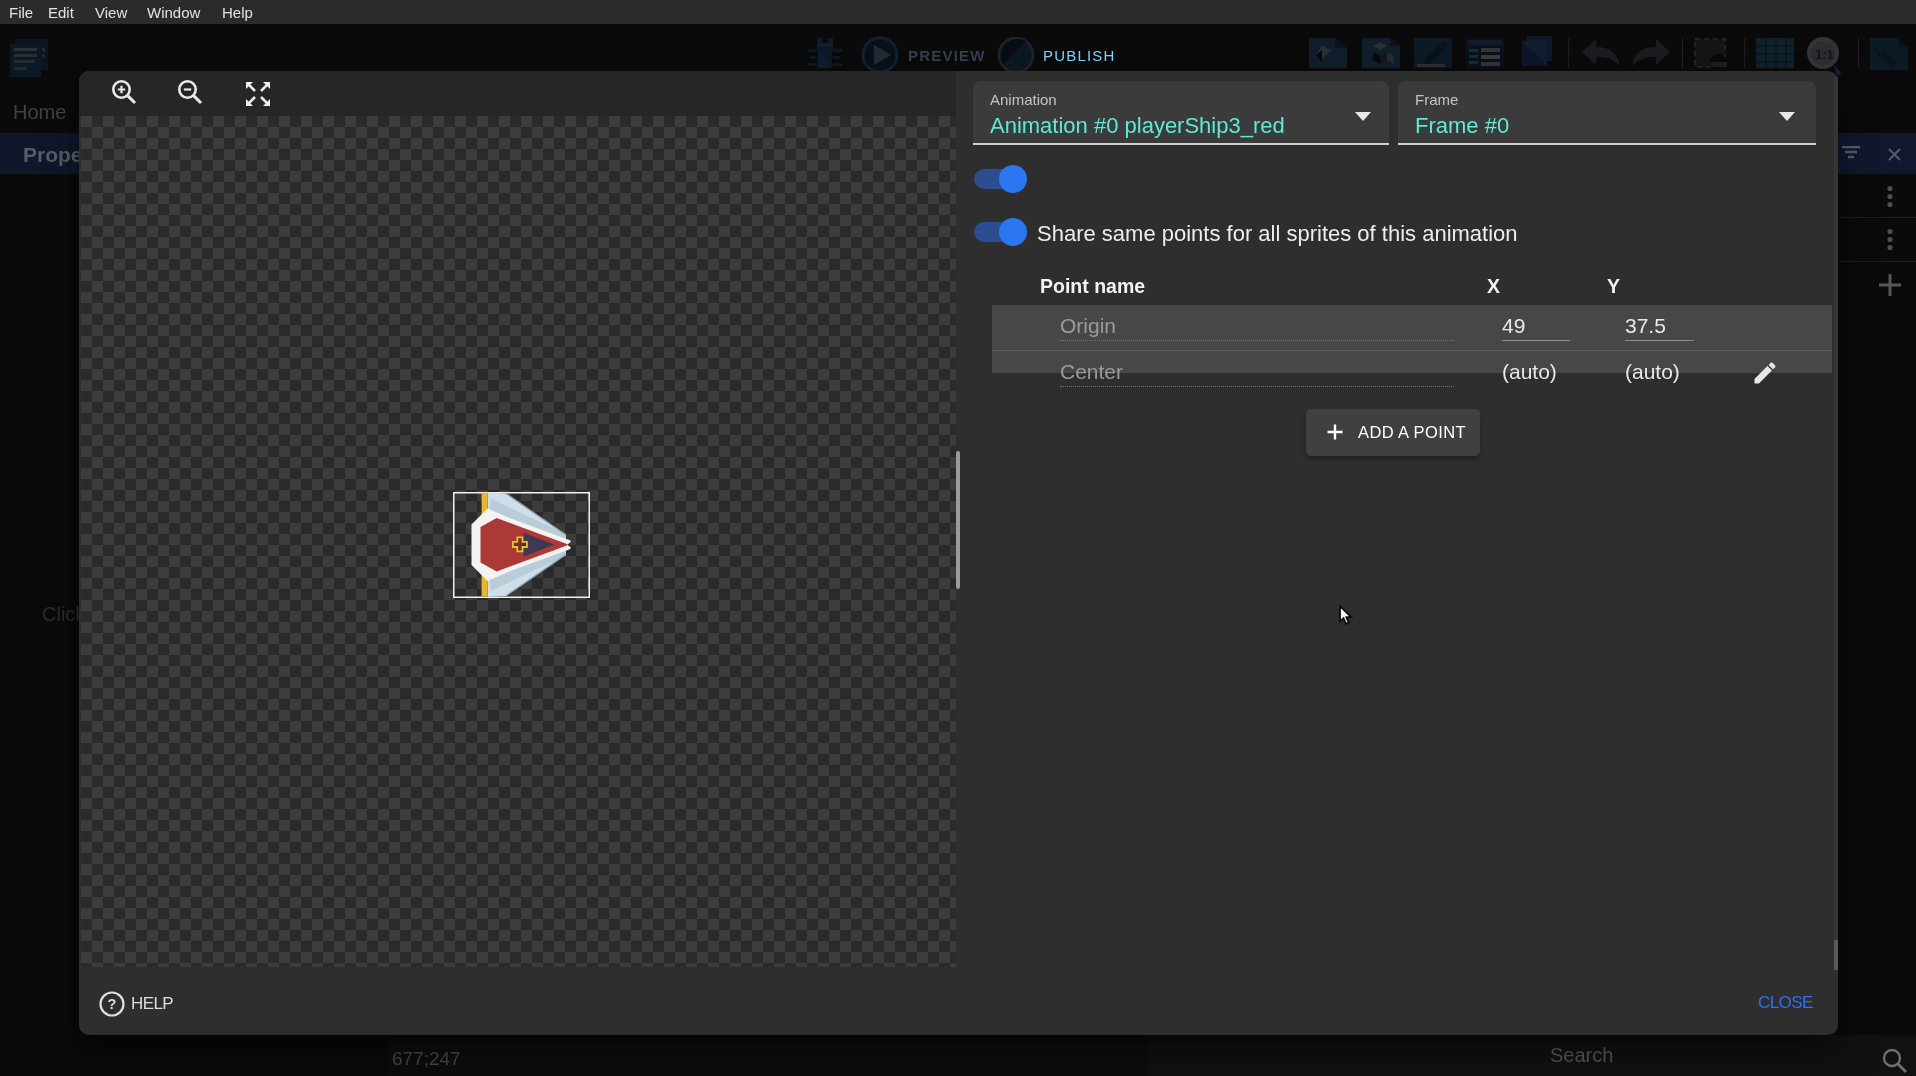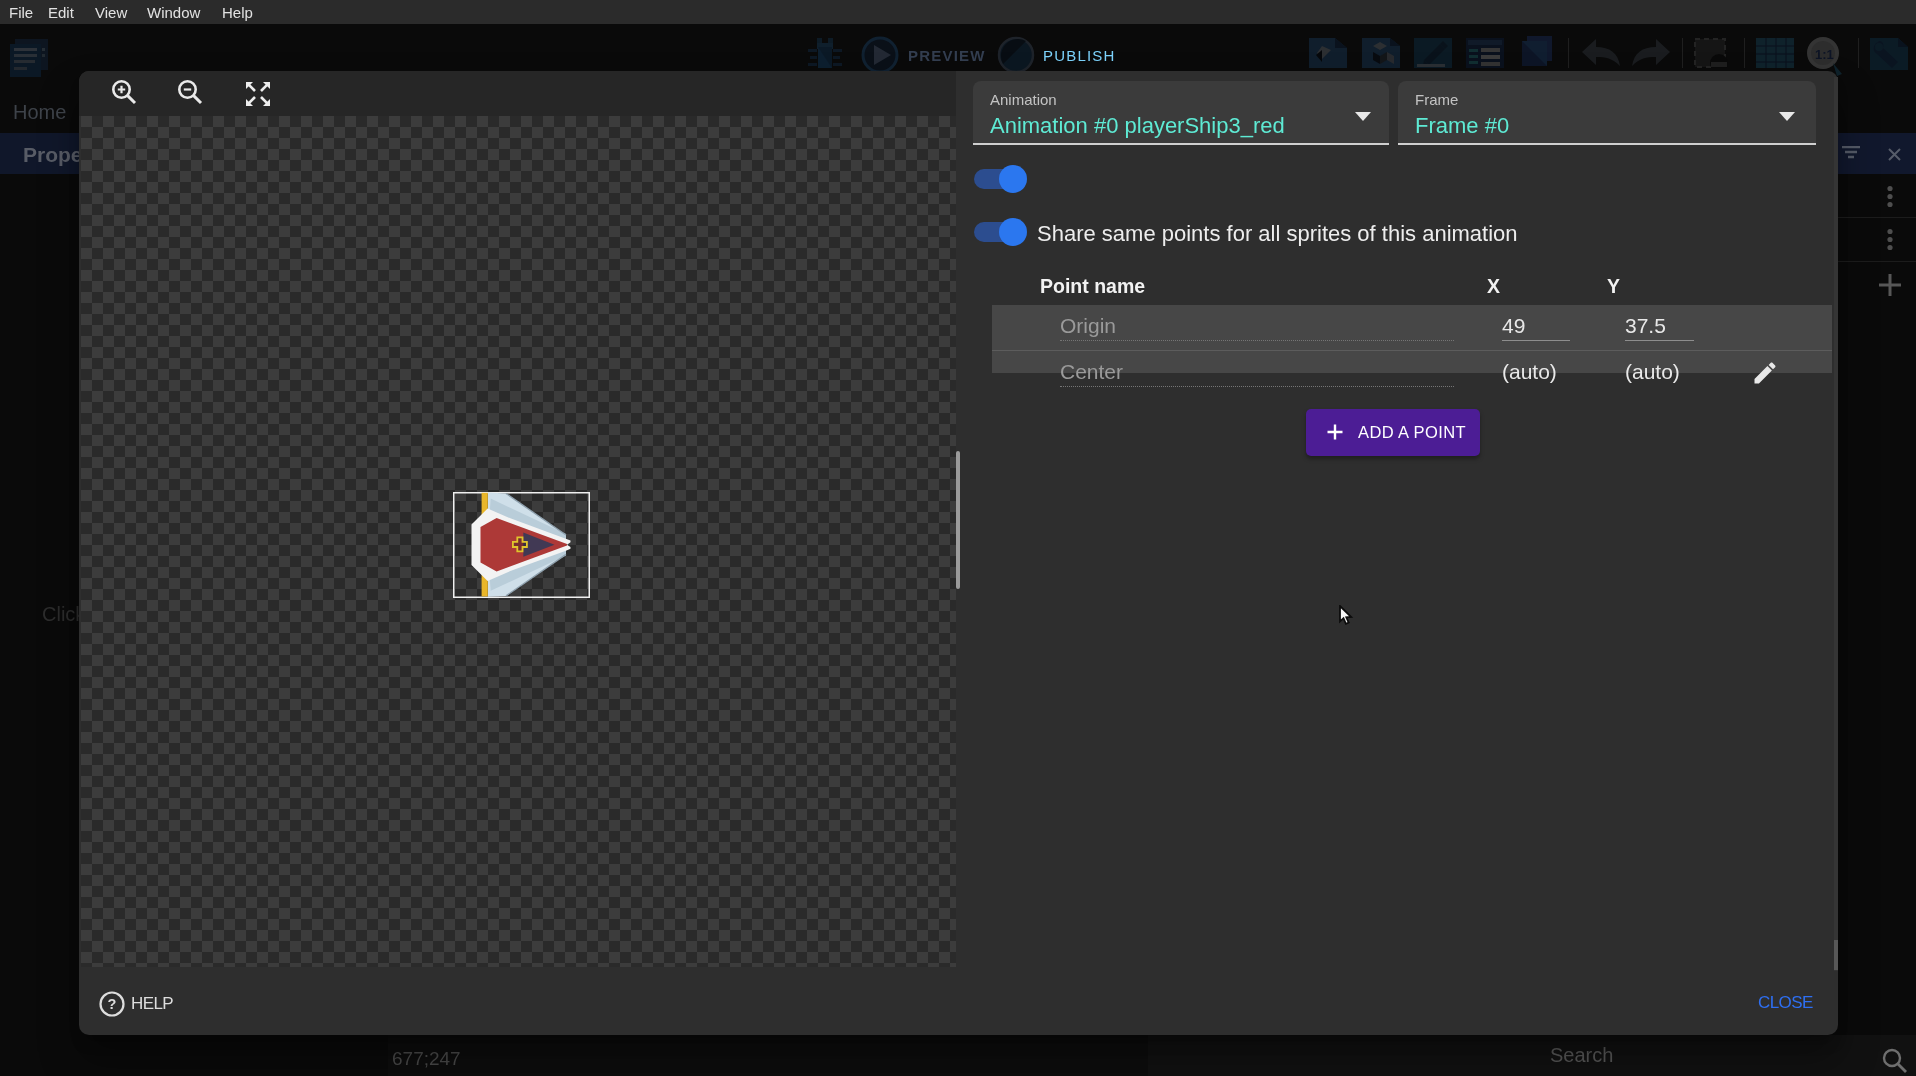--- a/index.html
+++ b/index.html
@@ -61,21 +61,21 @@
   .tgltxt { position:absolute; left:958px; font-size:22px; color:#ededed; letter-spacing:0px; }
   
   .thead { position:absolute; font-size:19.5px; font-weight:bold; color:#f2f2f2; }
   .trows { position:absolute; left:893px; top:234px; width:840px; height:68px; background:#474747;margin-left:20px; }
   .trow1 { position:absolute; left:0; top:0; width:100%; height:46px; border-bottom:1px solid #5c5c5c; }
   .cell { position:absolute; font-size:21px; }
   .u { border-bottom:1px solid #8d8d8d; padding-bottom:2px; }
   .ud { border-bottom:1px dotted #757575; padding-bottom:2px; }
   .addbtn {
     position:absolute; left:1227px; top:338px; width:174px; height:47px;
-    background:#4c1d95; border-radius:5px; color:#fff;
+    background:#404040; border-radius:5px; color:#fff;
     box-shadow:0 3px 4px rgba(0,0,0,.35);
   }
   .addbtn .txt { position:absolute; left:52px; top:14px; font-size:16.5px; font-weight:500; letter-spacing:0.4px; }
   .footer { position:absolute; left:0; top:896px; width:1759px; height:68px; }
   .helptxt { position:absolute; left:52px; top:27px; font-size:17px; color:#dedede; letter-spacing:-0.6px; }
   .closetxt { position:absolute; left:1679px; top:922px; font-size:17px; color:#2e6ff2; letter-spacing:-0.6px;}
   .tb { opacity:0.62; }
 </style>
 </head>
 <body>

